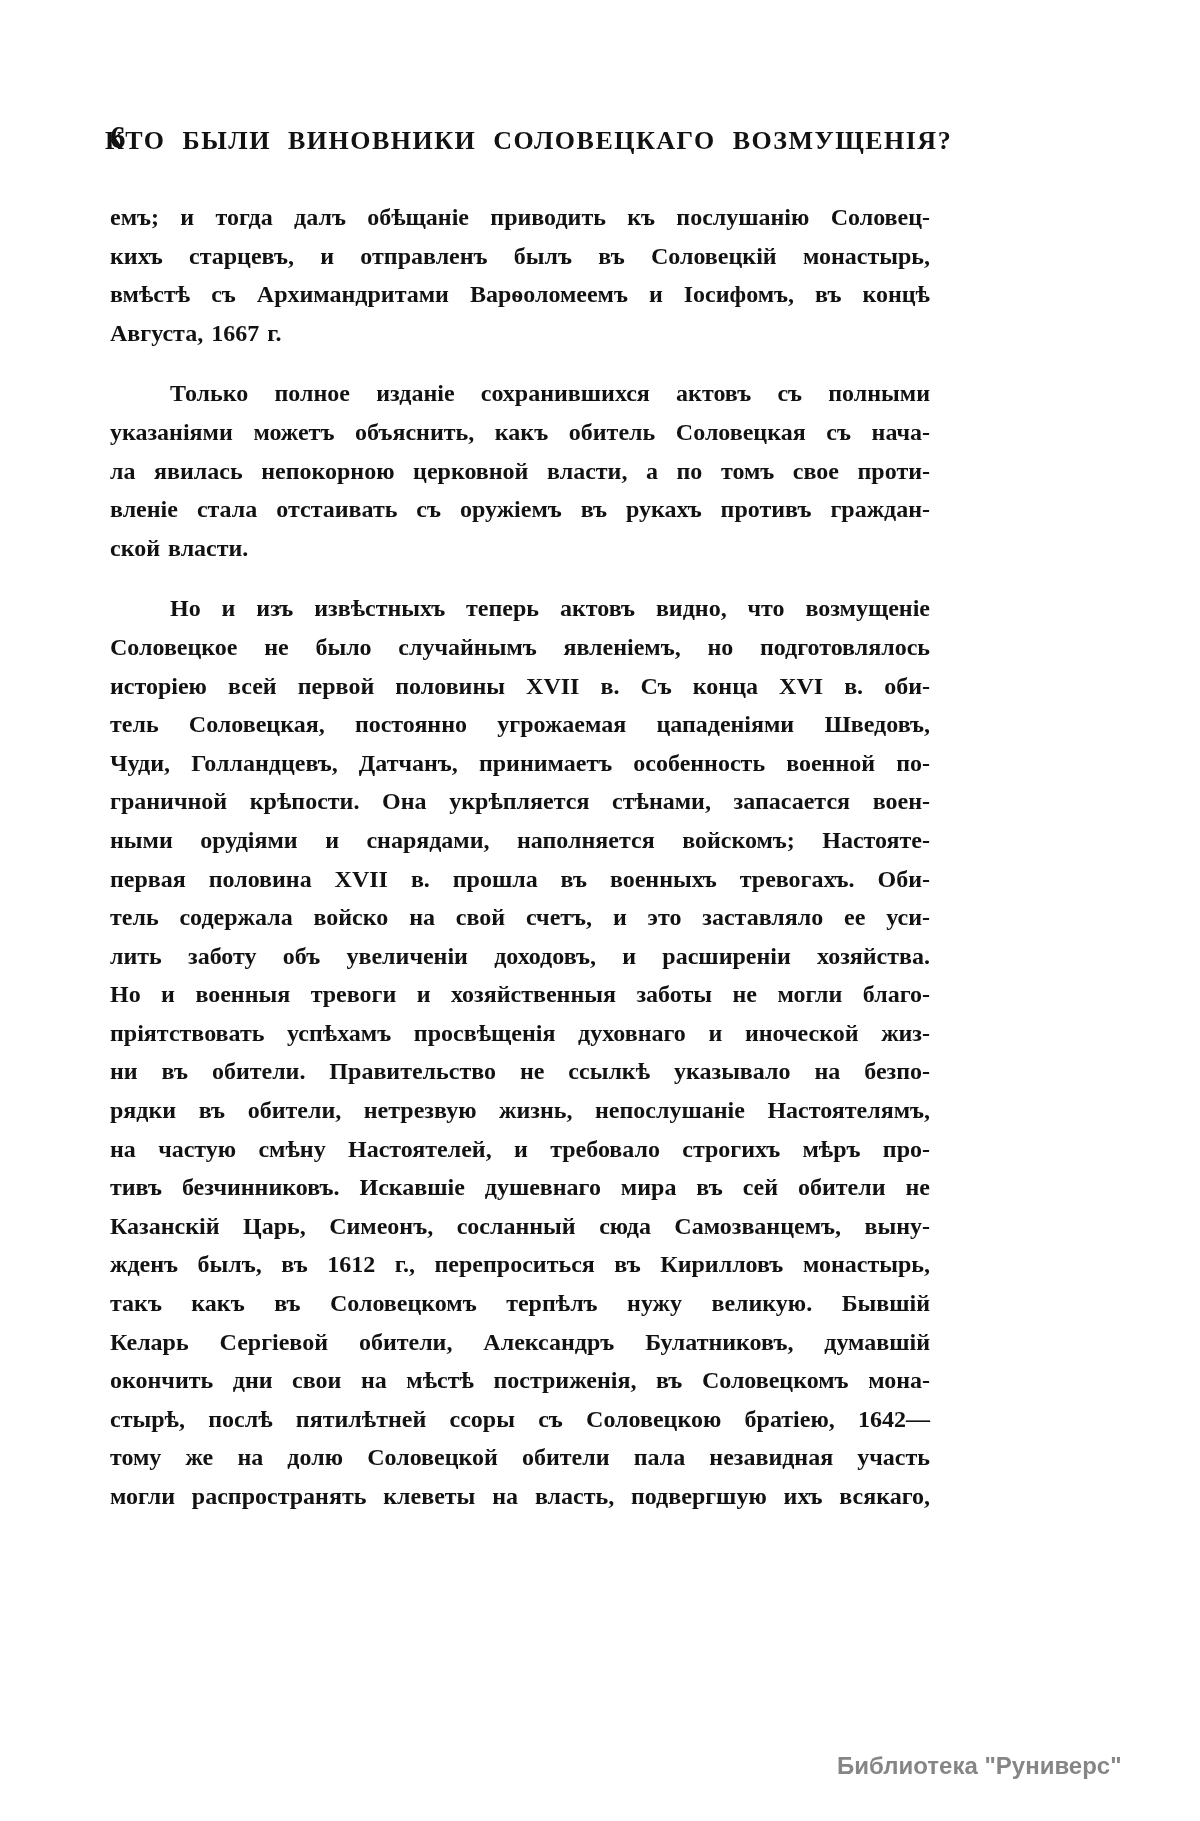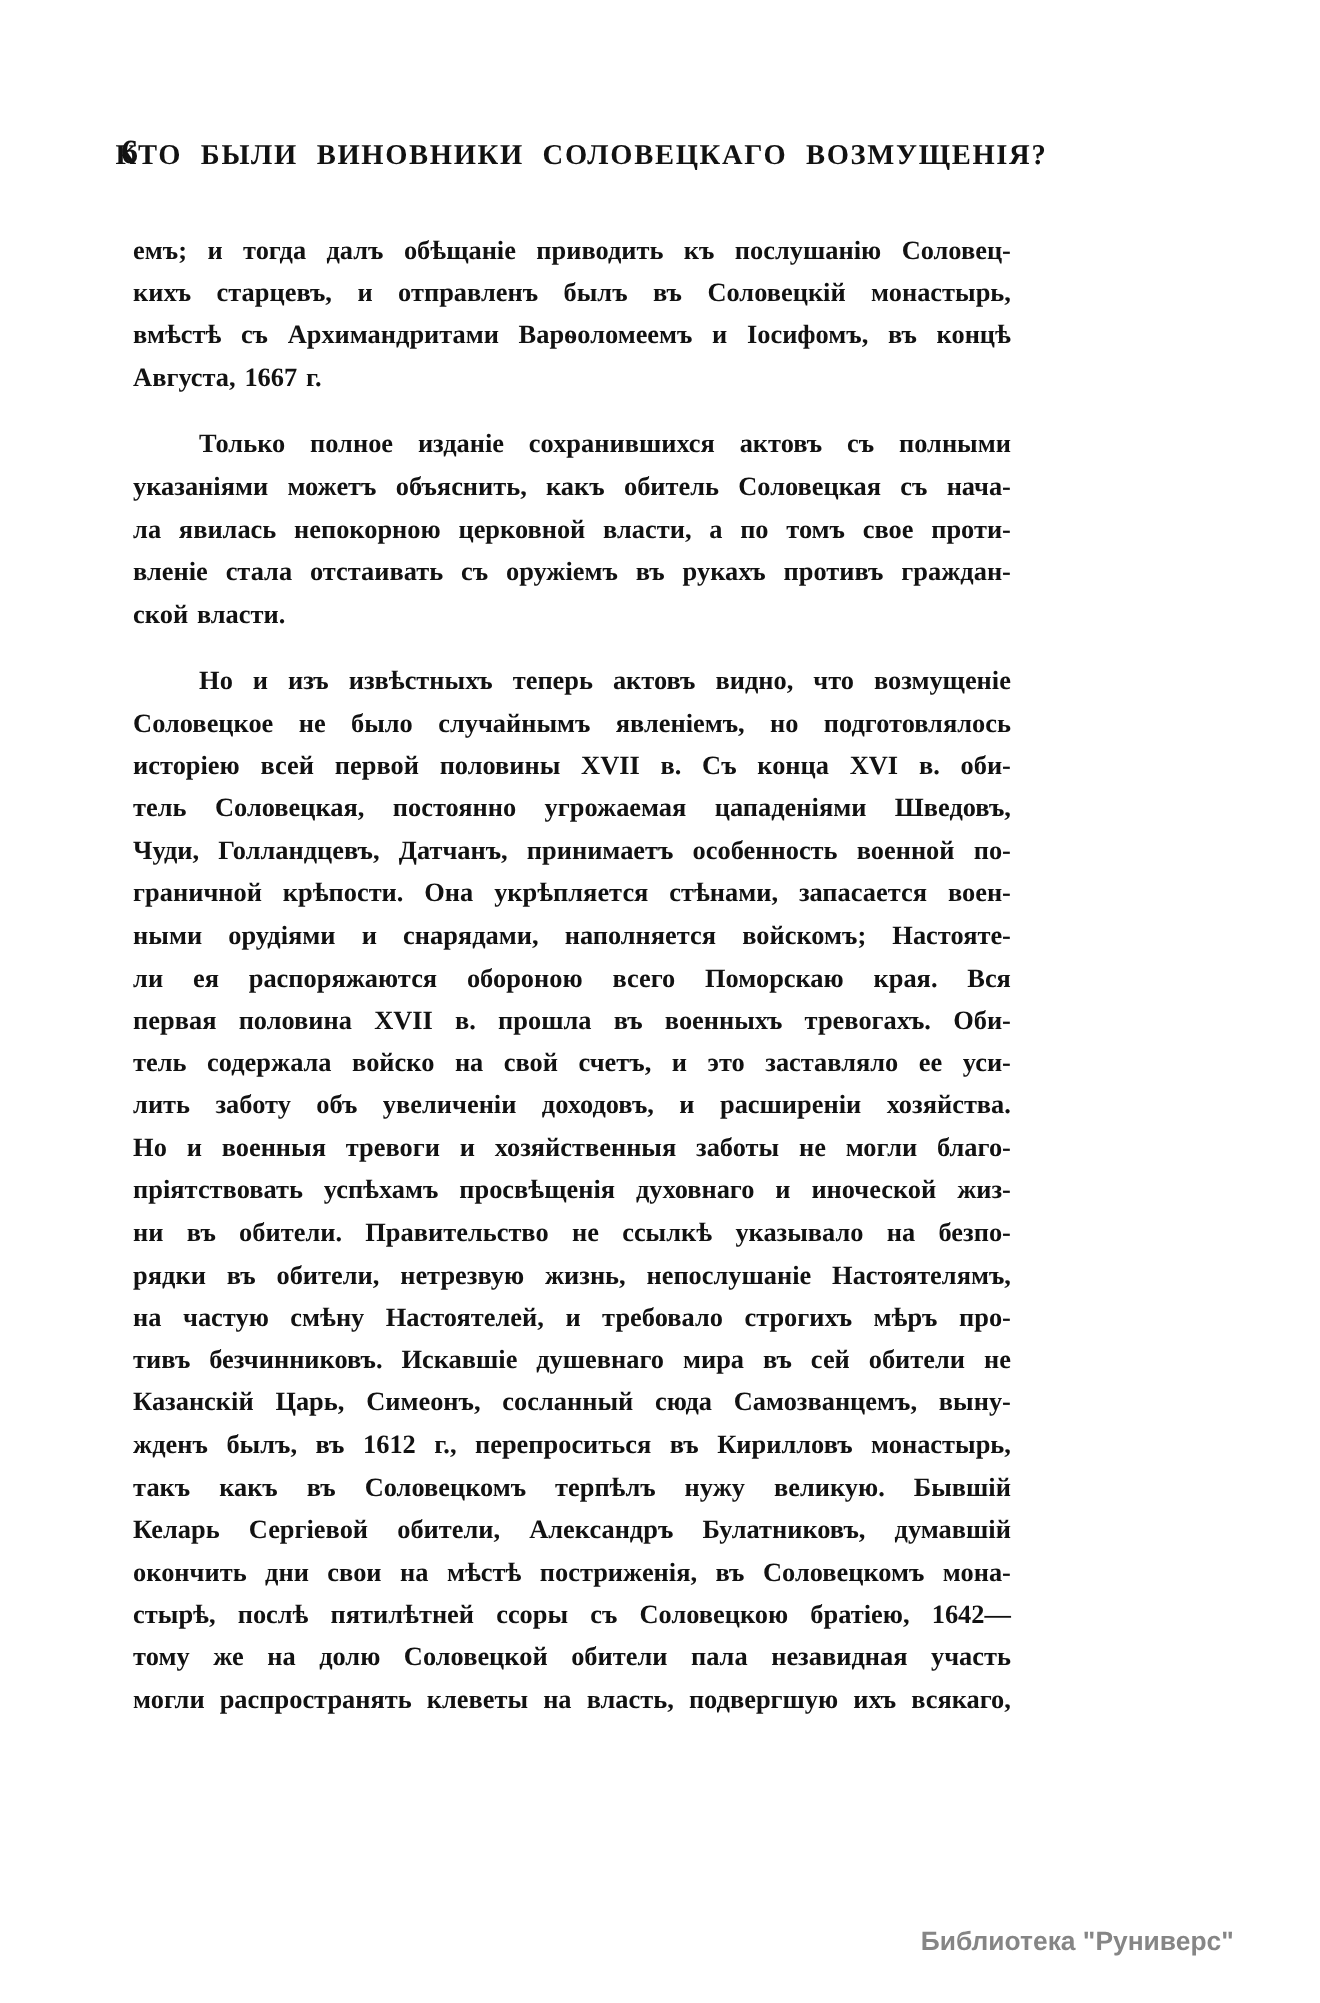--- a/index.html
+++ b/index.html
@@ -40,21 +40,21 @@
   .body-text {
     position: absolute;
     left: 105px;
     top: 193px;
     width: 830px;
     font-size: 24px;
     font-weight: bold;
     line-height: 38.6px;
     word-spacing: 2px;
   }
-  .para { margin: 16px; }
+  .para { margin: 5px; }
   .para + .para { margin-top: 22px; }
   .line {
     text-align: justify;
     text-align-last: justify;
   }
   .line.last-left {
     text-align: center;
     text-align-last: left;
   }
   .line.indent { padding-left: 60px; }
@@ -90,21 +90,20 @@
         <div class="line last-left">ской власти.</div>
       </div>
       <div class="para">
         <div class="line indent">Но и изъ извѣстныхъ теперь актовъ видно, что возмущеніе</div>
         <div class="line">Соловецкое не было случайнымъ явленіемъ, но подготовлялось</div>
         <div class="line">исторіею всей первой половины XVII в. Съ конца XVI в. оби-</div>
         <div class="line">тель Соловецкая, постоянно угрожаемая цападеніями Шведовъ,</div>
         <div class="line">Чуди, Голландцевъ, Датчанъ, принимаетъ особенность военной по-</div>
         <div class="line">граничной крѣпости. Она укрѣпляется стѣнами, запасается воен-</div>
         <div class="line">ными орудіями и снарядами, наполняется войскомъ; Настояте-</div>
-        <div class="line">ли ея распоряжаются обороною всего Поморскаю края. Вся</div>
         <div class="line">первая половина XVII в. прошла въ военныхъ тревогахъ. Оби-</div>
         <div class="line">тель содержала войско на свой счетъ, и это заставляло ее уси-</div>
         <div class="line">лить заботу объ увеличеніи доходовъ, и расширеніи хозяйства.</div>
         <div class="line">Но и военныя тревоги и хозяйственныя заботы не могли благо-</div>
         <div class="line">пріятствовать успѣхамъ просвѣщенія духовнаго и иноческой жиз-</div>
         <div class="line">ни въ обители. Правительство не ссылкѣ указывало на безпо-</div>
         <div class="line">рядки въ обители, нетрезвую жизнь, непослушаніе Настоятелямъ,</div>
         <div class="line">на частую смѣну Настоятелей, и требовало строгихъ мѣръ про-</div>
         <div class="line">тивъ безчинниковъ. Искавшіе душевнаго мира въ сей обители не</div>
         <div class="line">Казанскій Царь, Симеонъ, сосланный сюда Самозванцемъ, выну-</div>

